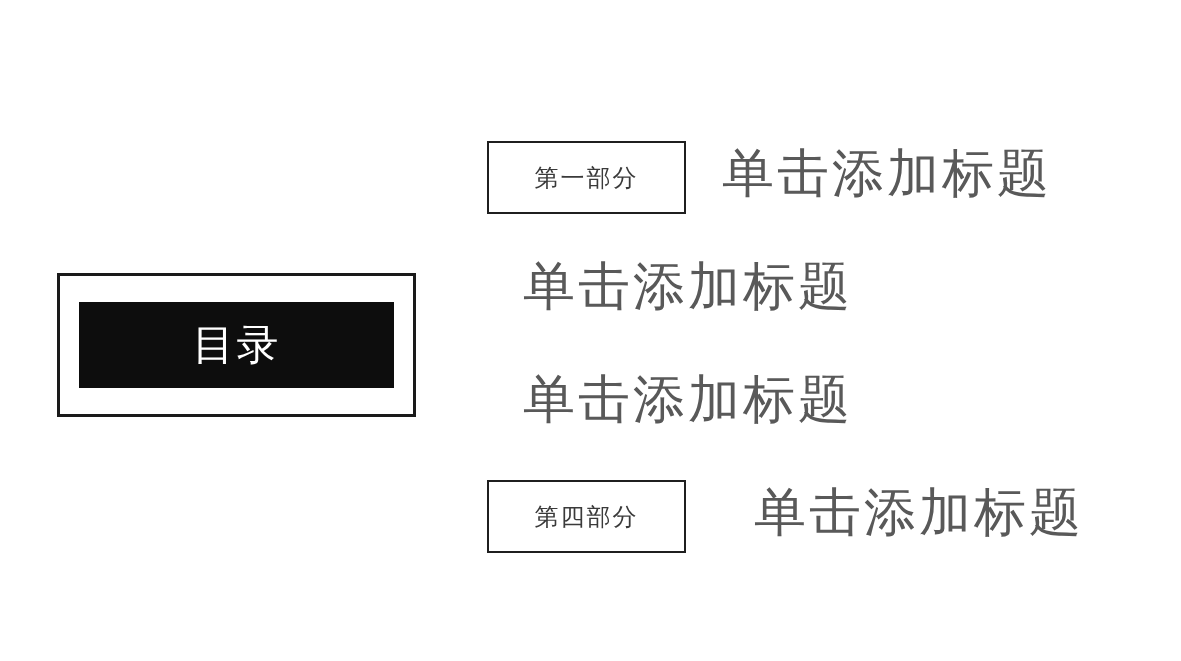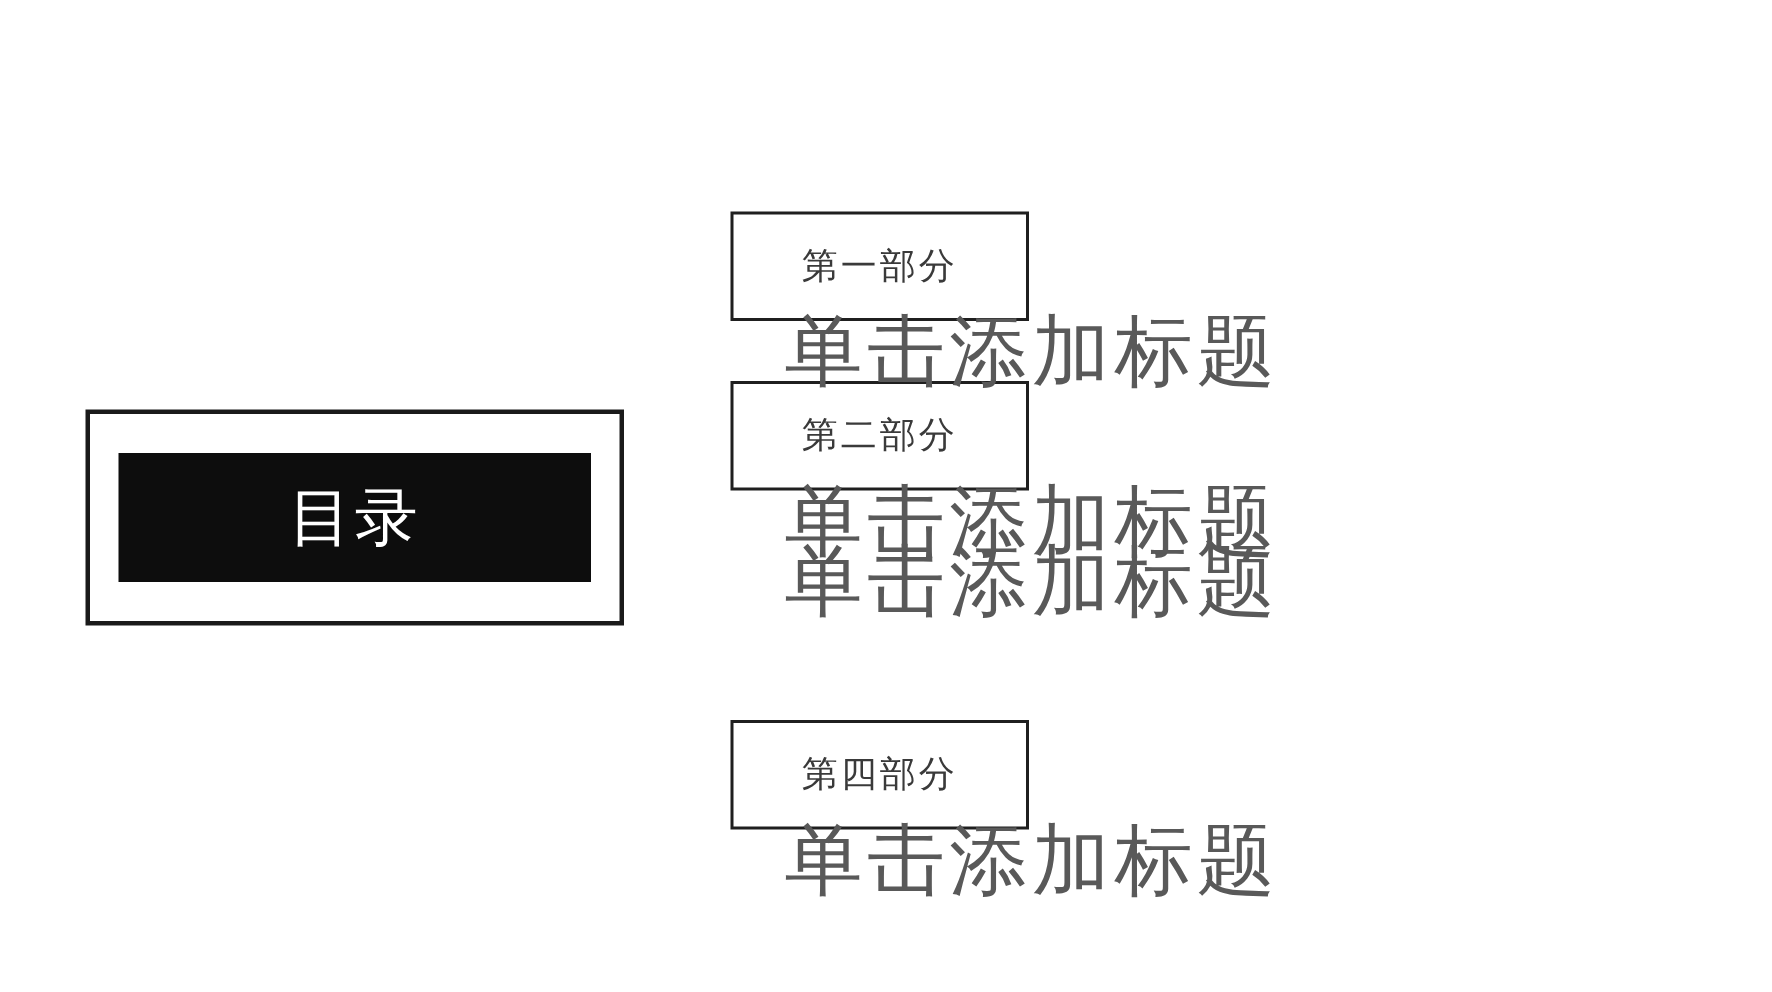--- a/index.html
+++ b/index.html
@@ -54,26 +54,25 @@
   }
 
   
   .items-col {
     position: absolute;
     left: 487px;
     top: 141px;
   }
   .item-row {
     display: flex;
-    align-items: flex-start;
+    align-items: center;
     height: 73px;
     margin-bottom: 40px;
-    flex-direction: column;
   }
-  .item-row:last-child { margin-bottom: 0; }
+  .item-row:last-child { margin-bottom: 0; gap: 32px; }
 
   .part-box {
     width: 199px;
     height: 73px;
     border: 2px solid #1f1f1f;
     box-sizing: border-box;
     background: #ffffff;
     display: flex;
     align-items: center;
     justify-content: center;
@@ -113,23 +112,20 @@
   <div class="items-col">
 
     <div class="item-row">
       <div class="part-box">
         <span class="part-label">第一部分</span>
       </div>
       <span class="item-title">单击添加标题</span>
     </div>
 
     <div class="item-row">
-      <div class="part-box">
-        <span class="part-label">第二部分</span>
-      </div>
       <span class="item-title">单击添加标题</span>
     </div>
 
     <div class="item-row">
       <span class="item-title">单击添加标题</span>
     </div>
 
     <div class="item-row">
       <div class="part-box">
         <span class="part-label">第四部分</span>

